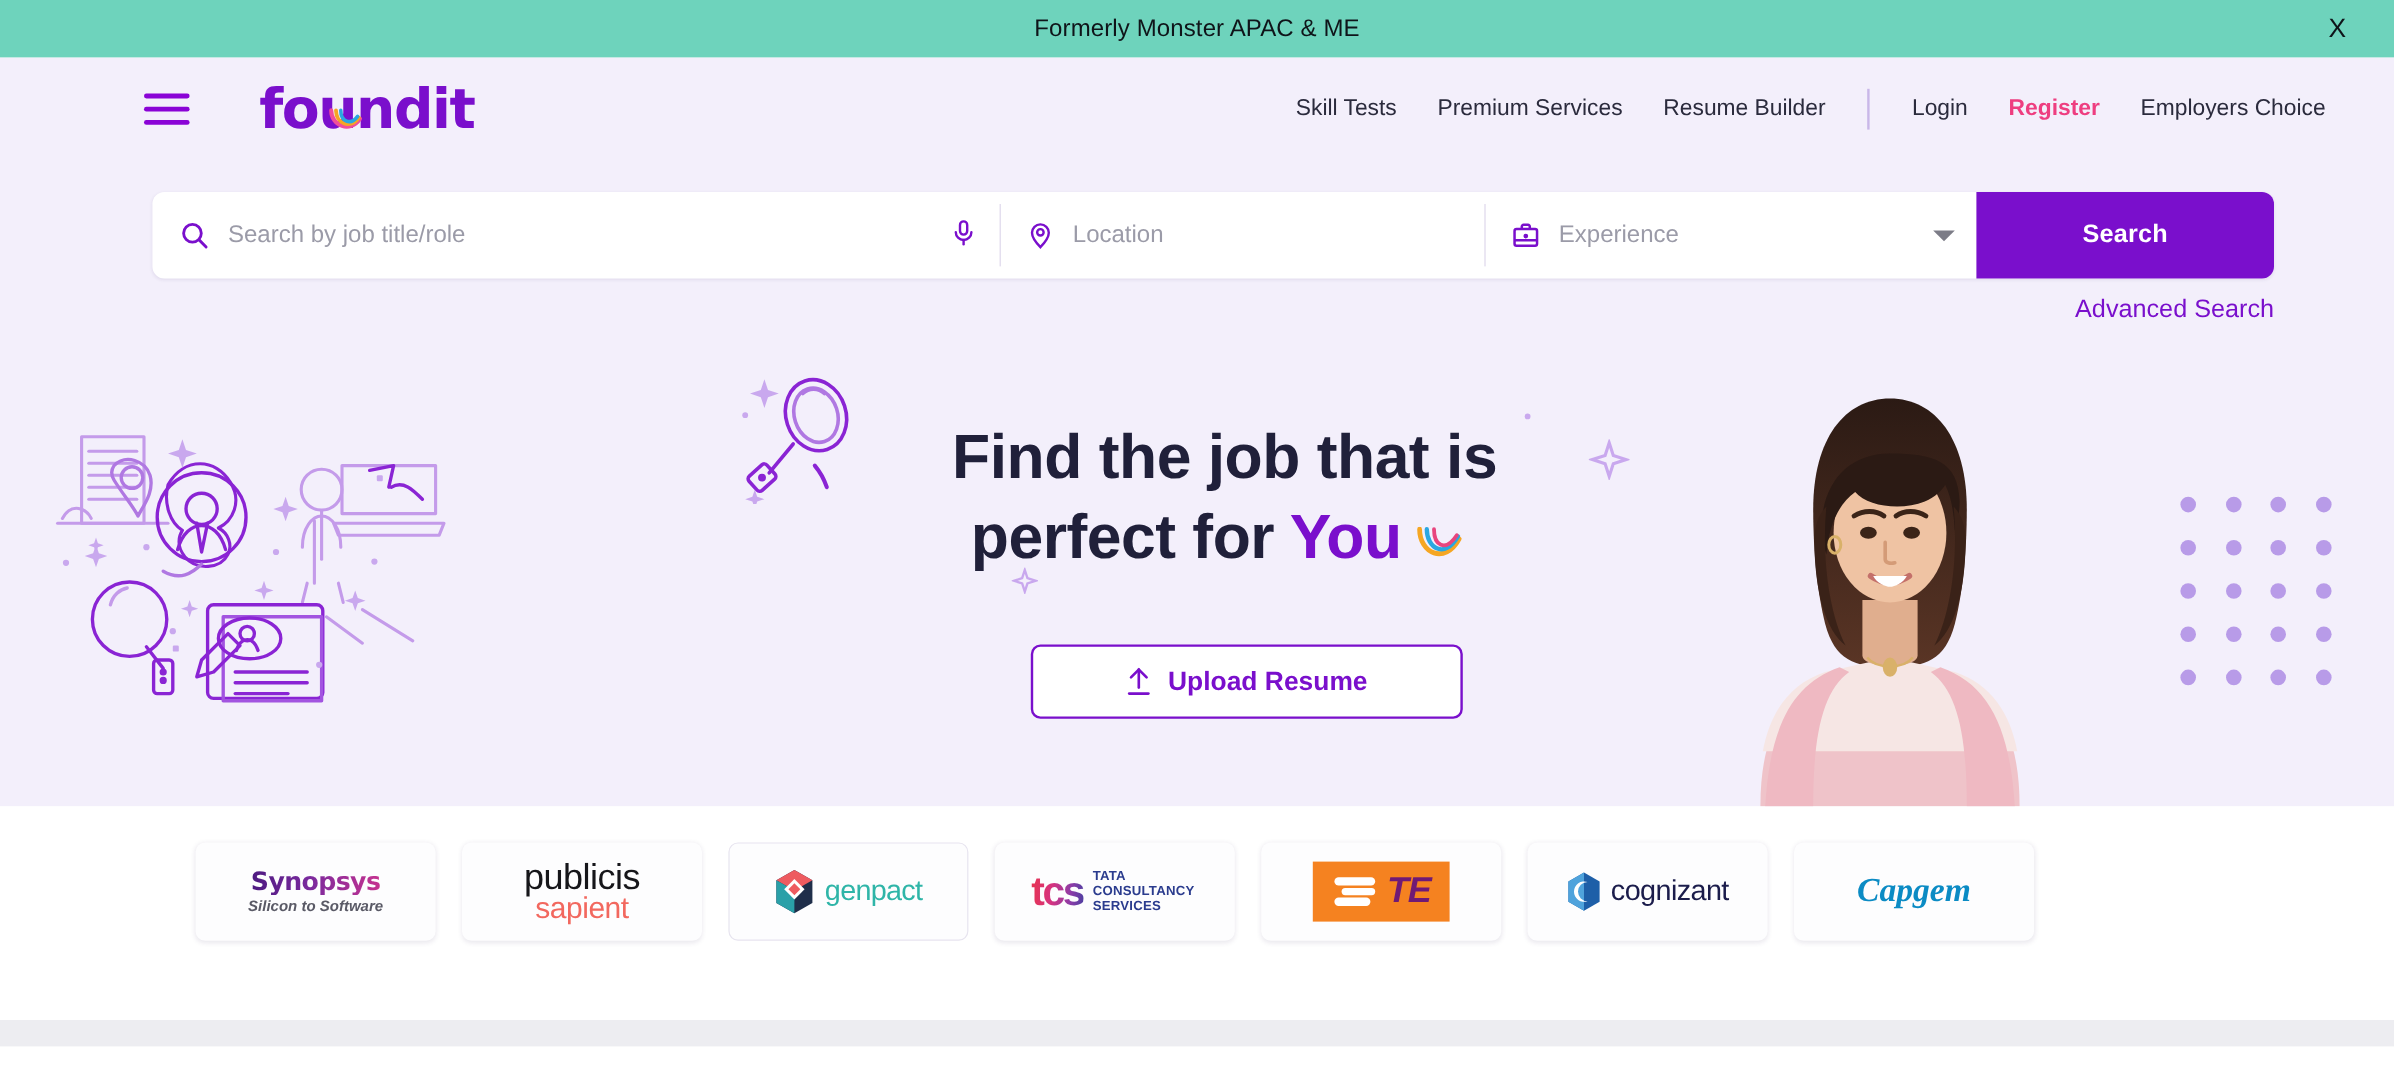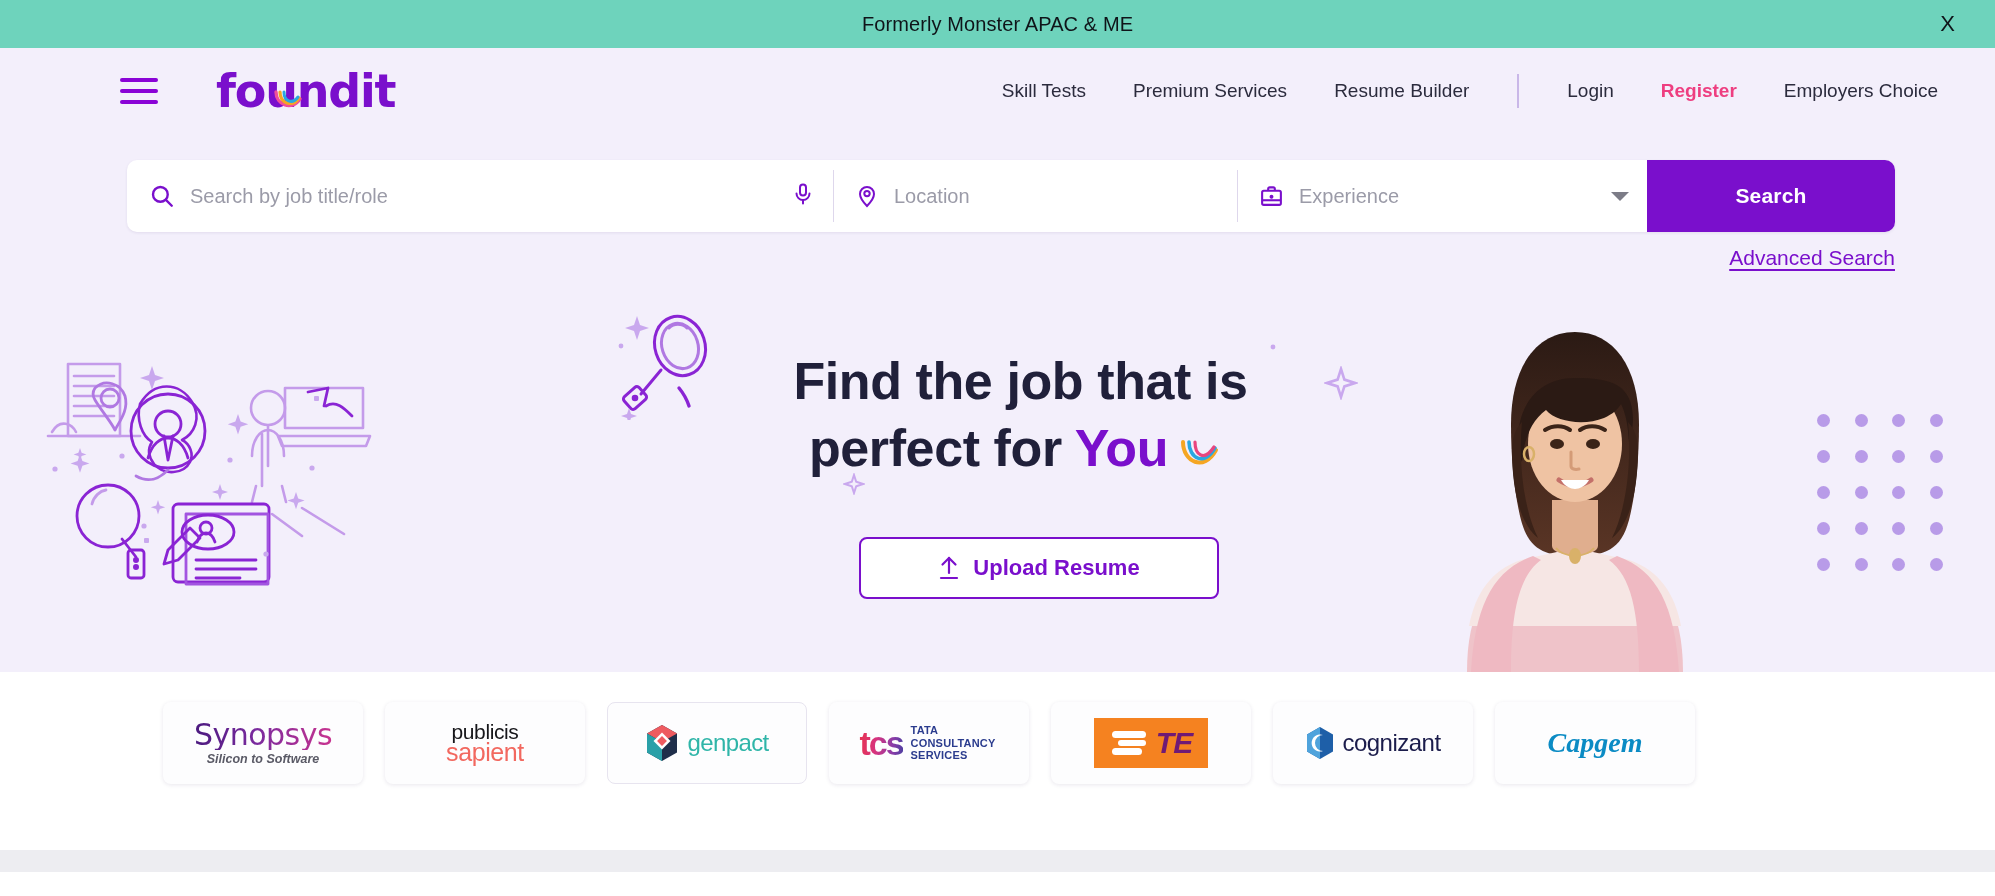--- a/index.html
+++ b/index.html
@@ -90,21 +90,21 @@
     left: 57px;
     bottom: 2px;
     width: 44px;
     height: 22px;
   }
 
   .nav-right {
     margin-left: auto;
     display: flex;
     align-items: center;
-    gap: 13px;
+    gap: 0px;
   }
   .nav-link {
     font-size: 19px;
     color: #2b2b3d;
     cursor: pointer;
     padding: 0 17px;
     white-space: nowrap;
   }
   .nav-link.accent { color: #EE3E80; font-weight: 600; }
   .nav-divider {
@@ -180,21 +180,20 @@
   .adv-search-wrap {
     position: relative;
     z-index: 25;
     width: 1895px;
     text-align: right;
     margin-top: 14px;
   }
   .adv-search {
     font-size: 21px;
     color: #7A0FCC;
-    text-decoration: underline;
     text-underline-offset: 4px;
     cursor: pointer;
   }
 
   
   .hero-illus {
     position: absolute;
     left: 40px;
     top: 288px;
     width: 360px;
@@ -335,28 +334,28 @@
     left: 0; right: 0;
     bottom: 0;
     height: 22px;
     background: #EDEDF1;
   }
 
   
   .lg { line-height: 1; text-align: center; }
   .lg-synopsys {
     font-family: "DejaVu Sans", sans-serif;
-    font-size: 30px; font-weight: 400; letter-spacing: -.5px;
+    font-size: 21px; font-weight: 700; letter-spacing: -.5px;
     background: linear-gradient(90deg,#4B1A7F 0%,#7A2A9E 45%,#C8338F 100%);
     -webkit-background-clip: text; background-clip: text; color: transparent;
   }
   .lg-synopsys-sub {
     font-size: 12.5px; font-style: italic; font-weight: 700; color: #5a5a66; margin-top: 3px;
   }
-  .lg-publicis { font-size: 21px; color: #16161a; letter-spacing: -.4px; }
+  .lg-publicis { font-size: 30px; color: #16161a; letter-spacing: -.4px; }
   .lg-sapient { font-size: 25px; color: #F2685F; letter-spacing: -.4px; margin-top: -2px; }
   .lg-harman { font-size: 24px; color: #23526E; letter-spacing: 2.2px; font-family: "Liberation Serif", serif; }
   .lg-harman-sub { font-size: 7px; color: #8fa8b8; letter-spacing: 1px; margin-top: 3px; }
   .lg-genpact { font-size: 24px; color: #2FB5A8; letter-spacing: -.6px; }
   .lg-tcs { font-size: 34px; font-weight: 700; letter-spacing: -2px;
     background: linear-gradient(95deg,#E8344E 0%,#D6337F 40%,#8B3CA8 75%,#4A3FA0 100%);
     -webkit-background-clip: text; background-clip: text; color: transparent; }
   .lg-tcs-sub { font-size: 11px; font-weight: 700; color: #2B3C8E; line-height: 1.15; letter-spacing: .2px; }
   .lg-te { background: #F58220; color: #701a75; font-size: 30px; font-style: italic; font-weight: 700;
     padding: 8px 16px; letter-spacing: -1px; display: flex; align-items: center; gap: 6px; }

